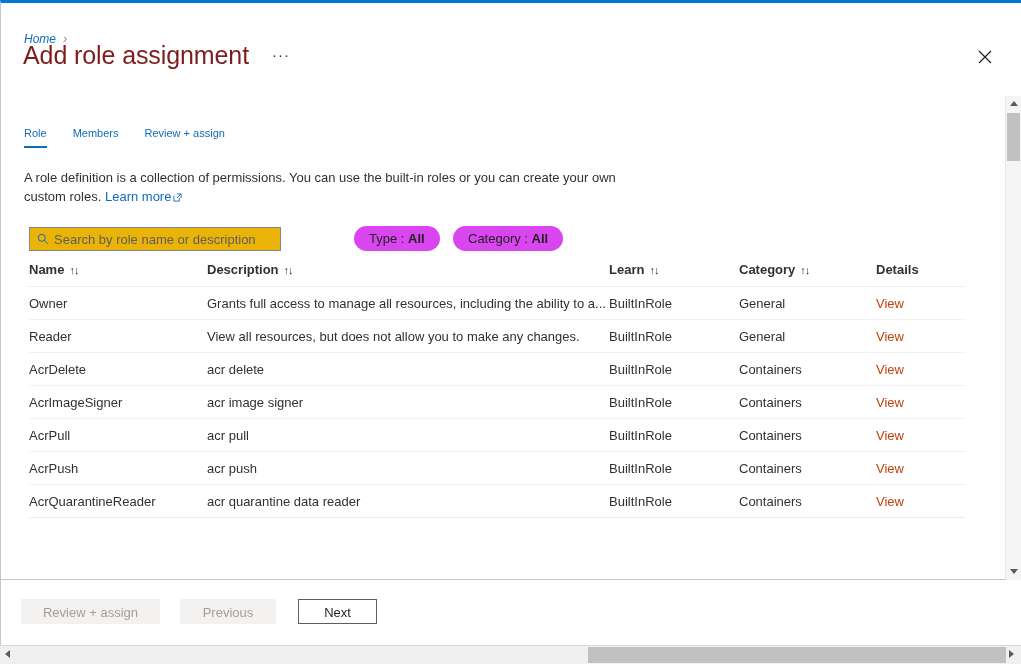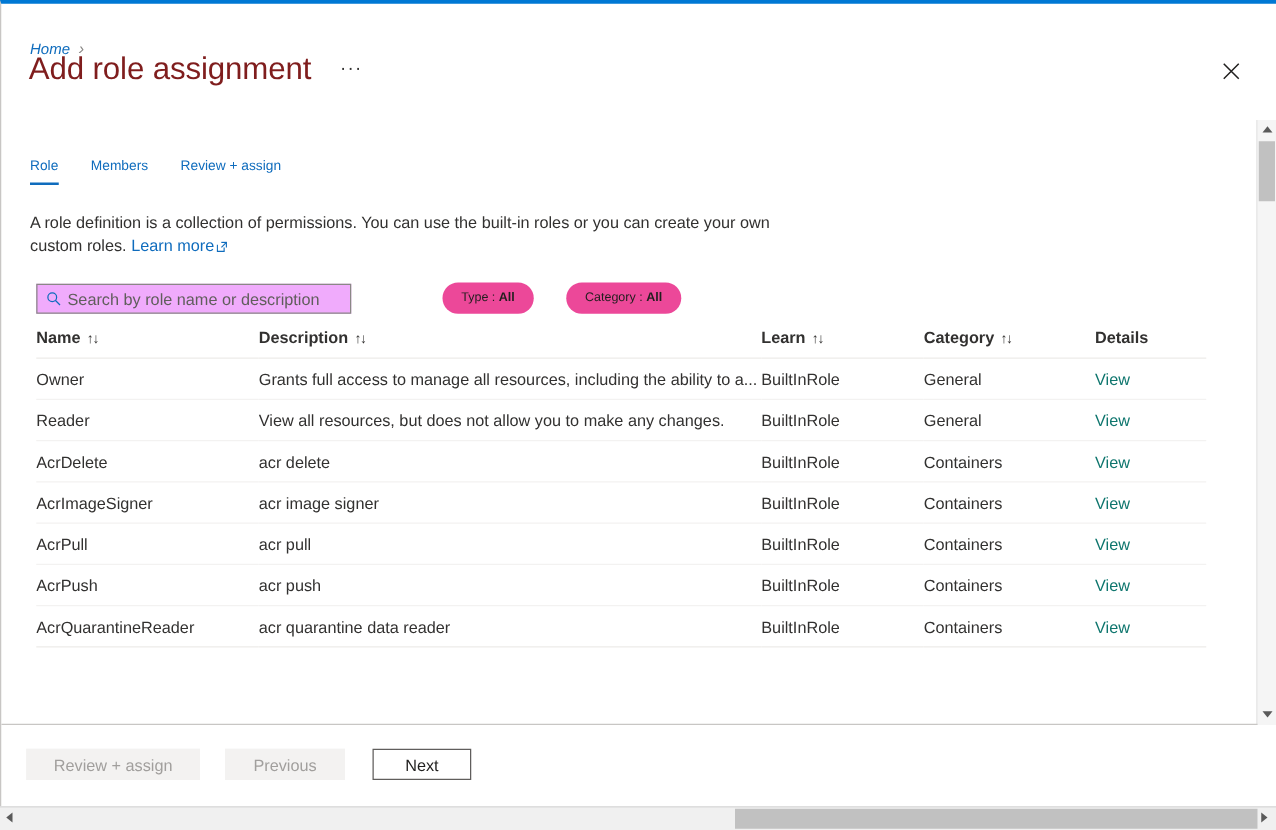--- a/index.html
+++ b/index.html
@@ -134,21 +134,21 @@
   }
 
   
   .search-box {
     position: absolute;
     left: 28px;
     top: 224px;
     width: 252px;
     height: 24px;
     border: 1px solid #8a8886;
-    background: #f0abfc;
+    background: #eab308;
     box-sizing: border-box;
     display: flex;
     align-items: center;
     cursor: text;
   }
   .search-box .s-icon {
     margin: 0 5px 0 7px;
     flex: 0 0 auto;
     line-height: 0;
   }
@@ -157,23 +157,23 @@
     color: #605e5c;
     white-space: nowrap;
     overflow: hidden;
   }
 
   .pill {
     position: absolute;
     top: 223px;
     height: 25px;
     border-radius: 13px;
-    background: #ec4899;
+    background: #d946ef;
     color: #201f1e;
-    font-size: 10px;
+    font-size: 13px;
     line-height: 25px;
     padding: 0 15px;
     cursor: pointer;
     white-space: nowrap;
     box-sizing: border-box;
   }
   .pill b { font-weight: 700; }
   #pill-type { left: 353px; }
   #pill-category { left: 452px; }
 
@@ -218,21 +218,21 @@
   table.roles tr.row:last-child td { border-bottom: 1px solid #edebe9; }
   col.c-name { width: 178px; }
   col.c-desc { width: 402px; }
   col.c-type { width: 130px; }
   col.c-cat  { width: 137px; }
   col.c-det  { width: 89px; }
   .cell-desc {
     max-width: 396px;
   }
   .view-link {
-    color: #0f766e;
+    color: #c2410c;
     cursor: pointer;
   }
 
   
   .footer-sep {
     position: absolute;
     left: 0;
     top: 576px;
     width: 1005px;
     height: 1px;

